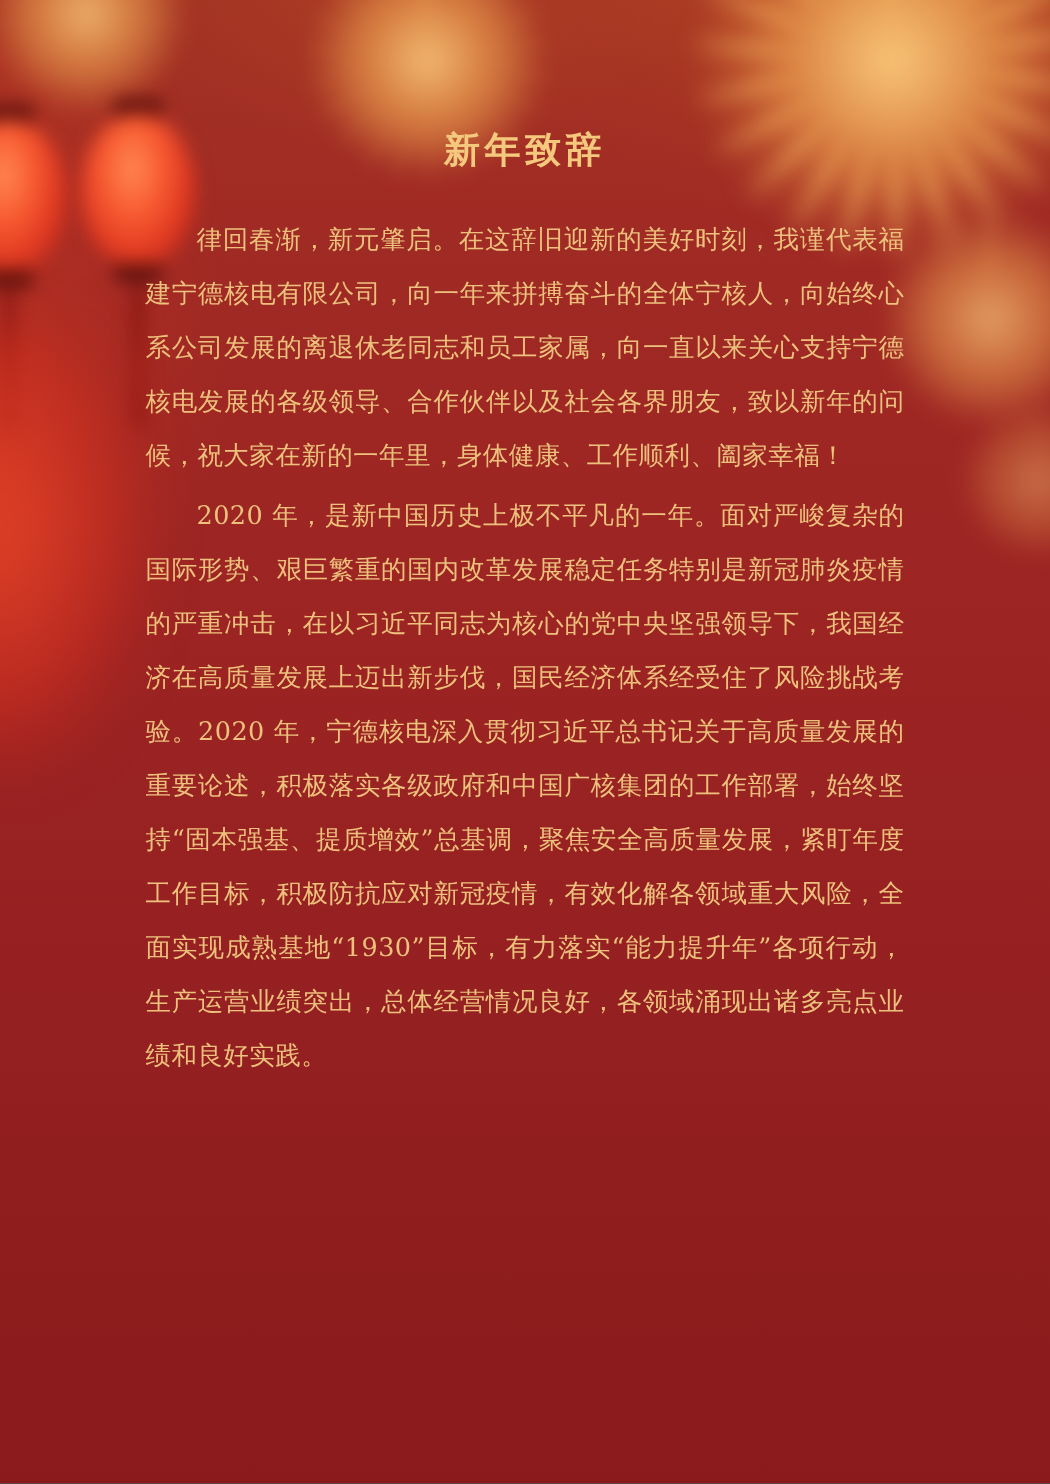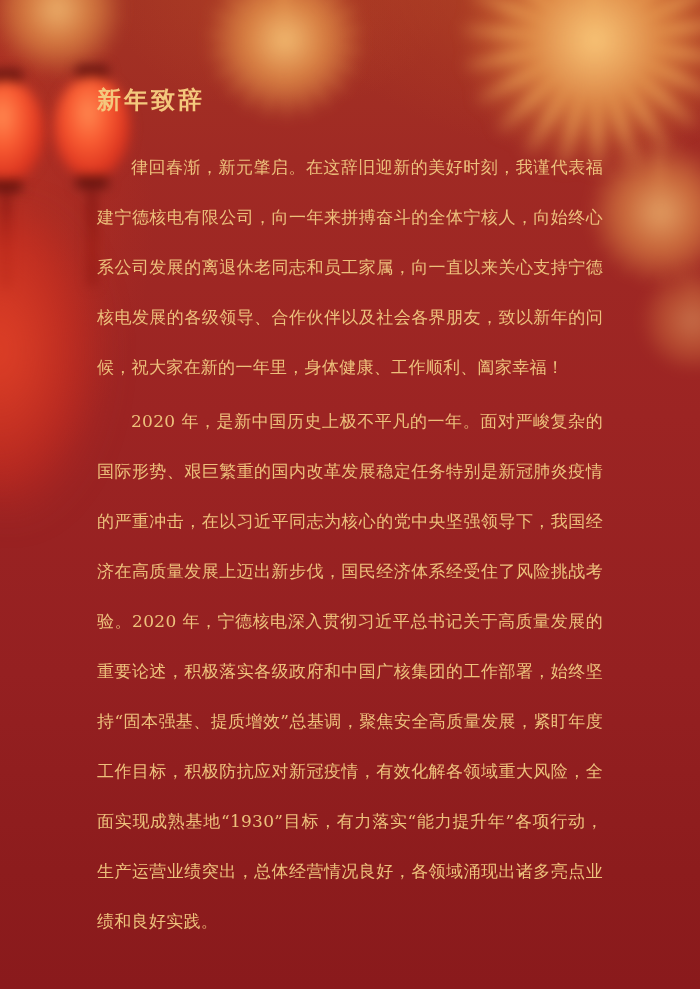--- a/index.html
+++ b/index.html
@@ -75,30 +75,30 @@
       rgba(235,70,40,0.85) 0%, rgba(210,45,30,0.45) 55%, rgba(210,45,30,0) 75%);
   }
 
   
   .content {
     position: absolute;
     left: 97px; right: 97px; top: 0;
   }
   .title {
     margin: 84px 0 26px;
-    text-align: left;
+    text-align: center;
     font-size: 24px;
     font-weight: bold;
     letter-spacing: 3px;
     color: #f4c87d;
   }
   .para {
     margin: 0 0 4px;
     font-size: 17px;
-    line-height: 50px;
+    line-height: 36px;
     color: #edc17c;
     text-align: justify;
     text-align-last: left;
     text-indent: 2em;
     letter-spacing: 0.3px;
   }
 </style>
 </head>
 <body>
 

